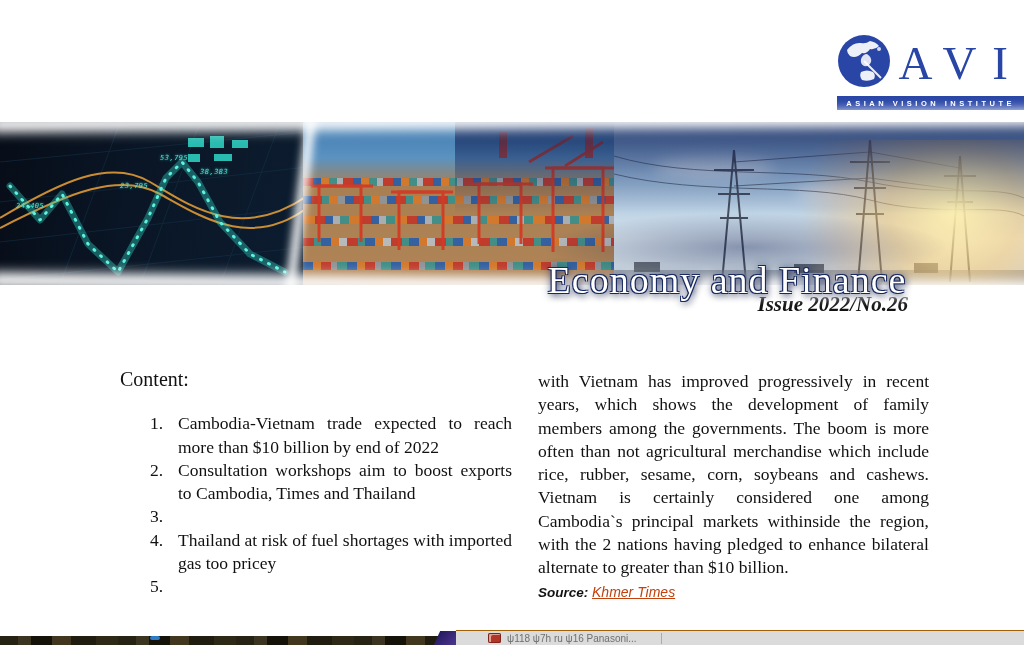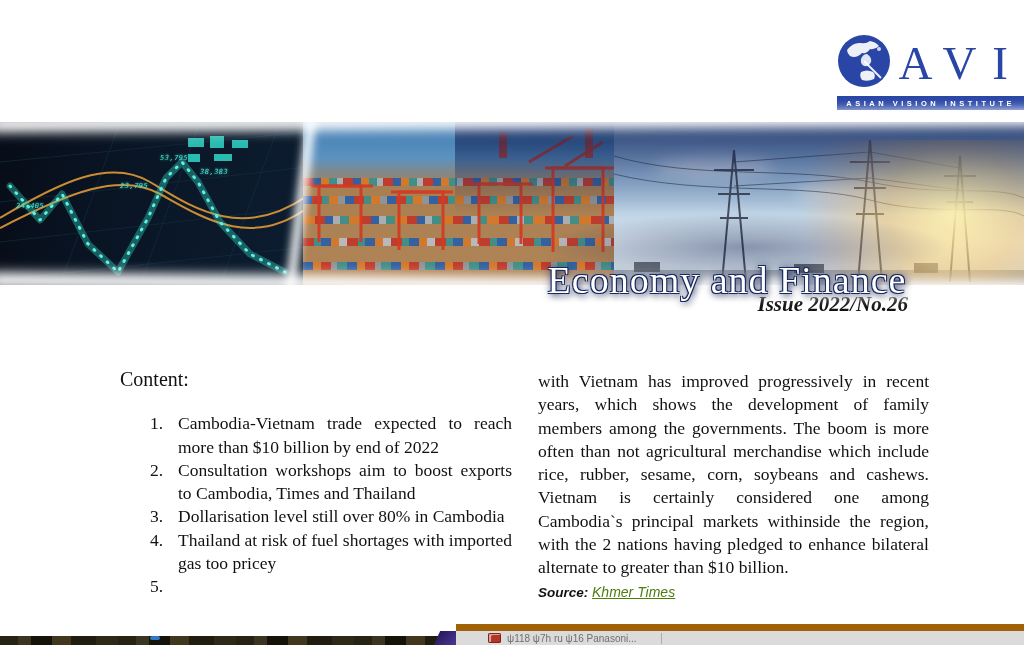--- a/index.html
+++ b/index.html
@@ -49,29 +49,29 @@
   .col-left{left:120px;top:368px;width:392px;}
   .col-right{left:538px;top:370px;width:391px;}
   .content-heading{font-size:20px;margin:0 0 21px 0;}
   .toc{margin:0;padding:0;list-style:none;}
   .toc li{display:flex;}
   .toc .num{flex:none;width:58px;box-sizing:border-box;padding-left:30px;}
   .toc .txt{flex:1;text-align:justify;}
   .article-body{text-align:justify;margin:0;}
   .source-line{margin-top:1px;font-family:"Liberation Sans",sans-serif;font-size:13.5px;font-style:italic;}
   .source-label{font-weight:bold;color:#111;}
-  .source-link{color:#4d7c0f;text-decoration:underline;font-size:14px;}
+  .source-link{color:#c2410c;text-decoration:underline;font-size:14px;}
   
   .bottom-overlay{position:absolute;left:0;bottom:0;width:1024px;height:15px;z-index:20;}
   .photo-strip{position:absolute;left:0;bottom:0;width:456px;height:9px;
     background:repeating-linear-gradient(90deg,#262214 0 18px,#3a3420 18px 31px,#15120a 31px 52px,#41371f 52px 71px,#201c10 71px 96px,#2e2817 96px 118px);}
   .photo-strip-hl{position:absolute;left:150px;bottom:5px;width:10px;height:4px;background:#2f7cc4;border-radius:2px;}
   .purple-shape{position:absolute;left:437px;bottom:0;width:46px;height:14px;transform:skewX(-24deg);
     background:linear-gradient(120deg,#241a5e,#4c3590 55%,#6a4fb0);}
-  .gray-bar{position:absolute;left:456px;bottom:0;width:568px;height:14px;background:#dbdbdb;border-top:7px solid #a16207;
+  .gray-bar{position:absolute;left:456px;bottom:0;width:568px;height:14px;background:#dbdbdb;border-top:1px solid #a16207;
     display:flex;align-items:center;font-family:"Liberation Sans",sans-serif;}
   .win-icon{width:13px;height:10px;background:#b23525;border-radius:2px;margin-left:32px;flex:none;
     box-shadow:inset 0 0 0 1px #7e2318, inset 3px 2px 0 rgba(255,255,255,.55);}
   .win-title{color:#6f6f6f;font-size:10px;margin-left:6px;white-space:nowrap;overflow:hidden;text-overflow:ellipsis;max-width:150px;}
   .bar-sep{width:1px;height:11px;background:#ababab;margin-left:24px;}
 </style>
 </head>
 <body>
 
 <div class="logo-wrap">
@@ -201,21 +201,20 @@
     <li>
       <span class="num">1.</span>
       <span class="txt">Cambodia-Vietnam trade expected to reach more than $10 billion by end of 2022</span>
     </li>
     <li>
       <span class="num">2.</span>
       <span class="txt">Consultation workshops aim to boost exports to Cambodia, Times and Thailand</span>
     </li>
     <li>
       <span class="num">3.</span>
-      <span class="txt">Dollarisation level still over 80% in Cambodia</span>
     </li>
     <li>
       <span class="num">4.</span>
       <span class="txt">Thailand at risk of fuel shortages with imported gas too pricey</span>
     </li>
     <li>
       <span class="num">5.</span>
     </li>
   </ol>
 </div>

